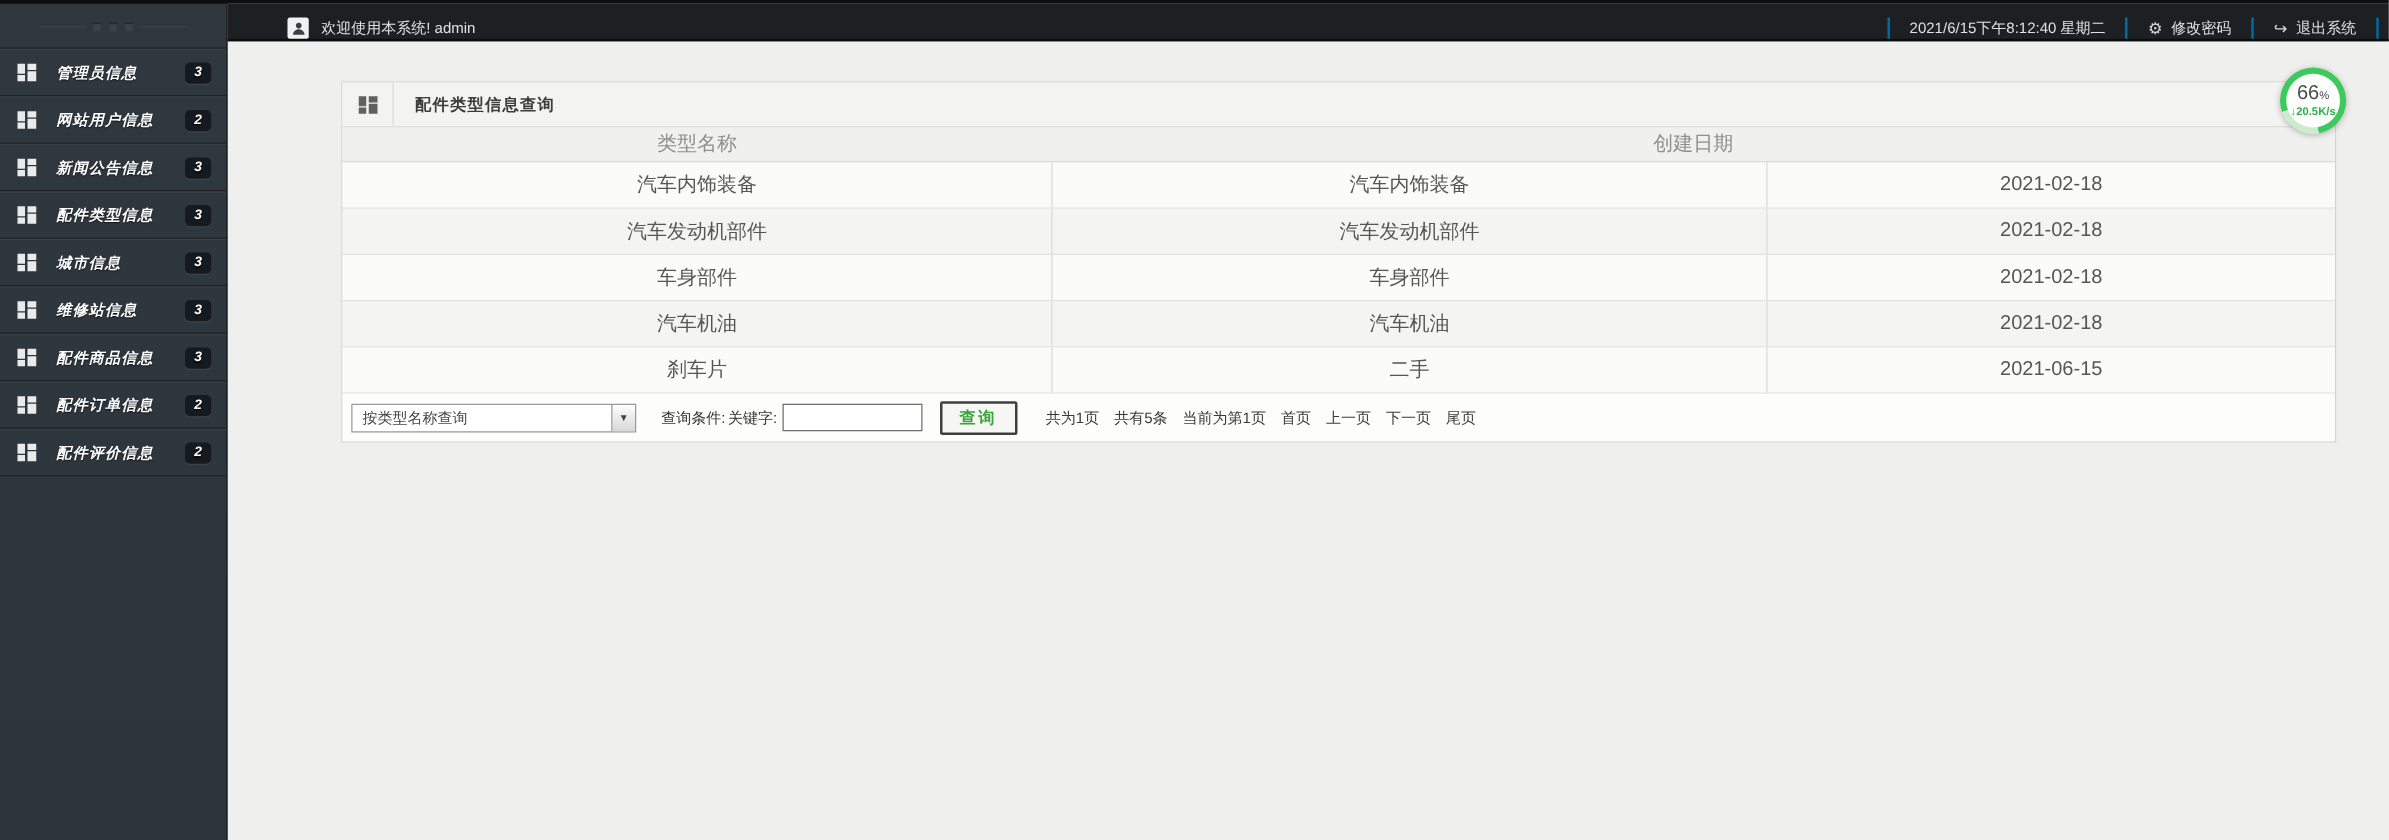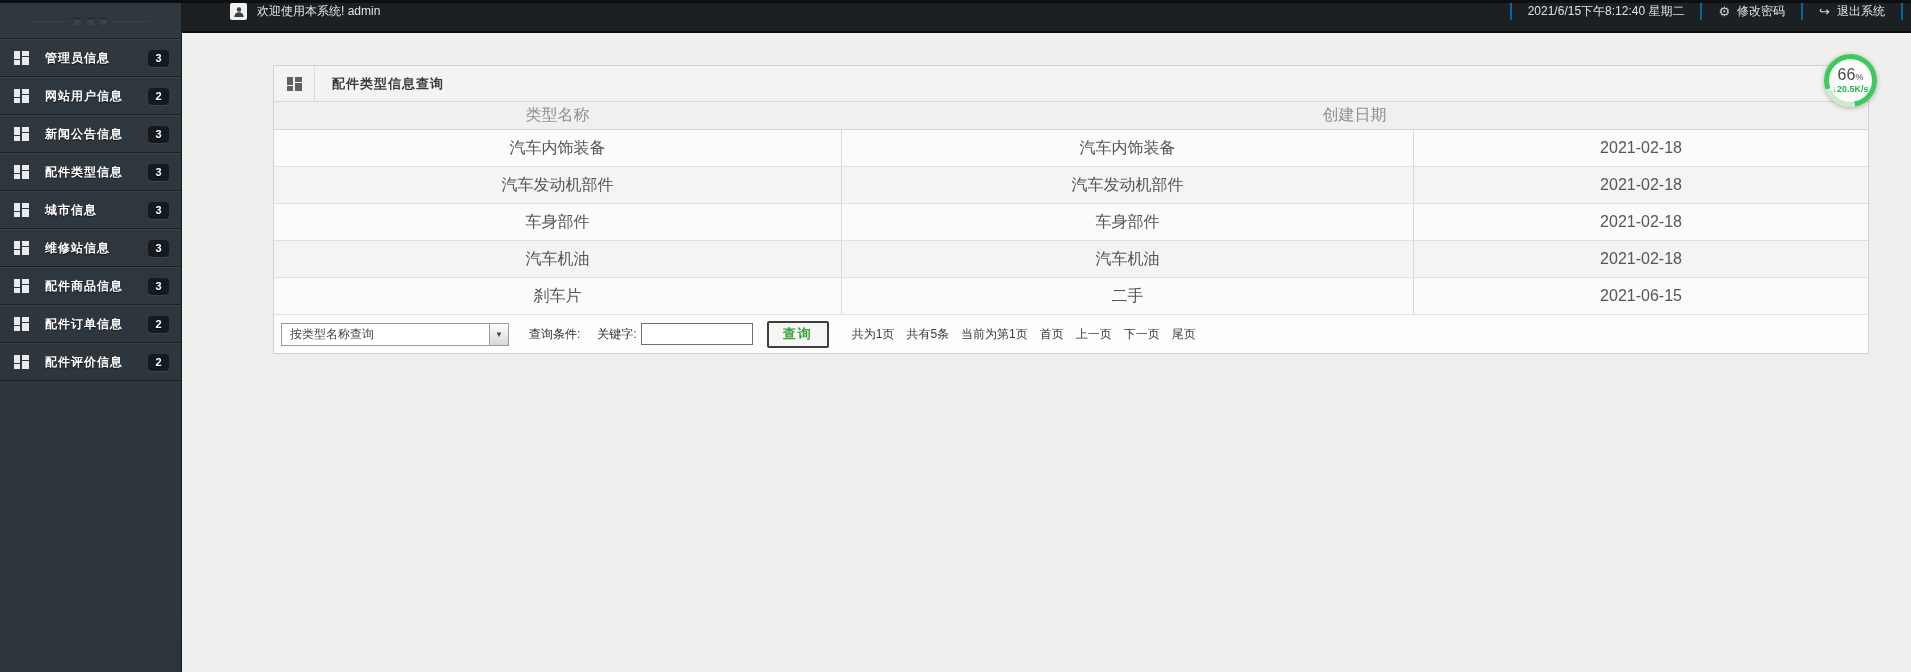--- a/index.html
+++ b/index.html
@@ -8,21 +8,21 @@
     background:#efefed;
     font-family:"Liberation Sans","DejaVu Sans",sans-serif;
     -webkit-font-smoothing:antialiased;
   }
   
   .top-strip{position:absolute;top:0;left:0;width:100%;height:3px;background:#0c0e10;z-index:7;}
 
   
   .sidebar{position:absolute;left:0;top:0;width:182px;height:672px;box-sizing:border-box;
     background:#2e363e;border-right:1px solid #171c21;z-index:6;
-    background-image:linear-gradient(#30383f,#2c343c);}
+    background-image:linear-gradient(#30383f,#2c343c);font-style:italic;}
   .sidebar-handle{height:33px;margin-top:5px;display:flex;align-items:center;justify-content:center;gap:6px;}
   .handle-line{height:1px;background:#3b444d;flex:0 0 36px;}
   .handle-dot{width:7px;height:7px;background:#3a434c;border-radius:1px;box-shadow:inset 0 1px 1px rgba(0,0,0,.5);}
   .side-menu{border-top:1px solid #1d242a;}
   .side-item{height:36px;display:flex;align-items:center;padding:0 12px 0 14px;cursor:pointer;
     border-top:1px solid rgba(255,255,255,.05);border-bottom:1px solid rgba(0,0,0,.38);}
   .side-item .grid-icon{margin-right:16px;}
   .side-label{color:#ffffff;font-size:12px;font-weight:bold;flex:1;letter-spacing:1px;
     text-shadow:0 1px 1px rgba(0,0,0,.65);}
   .side-badge{background:#151a1e;color:#fff;font-size:11px;font-weight:bold;min-width:13px;height:17px;
@@ -33,21 +33,21 @@
   .grid-icon{position:relative;width:15px;height:14px;display:inline-block;flex:0 0 15px;}
   .grid-icon i{position:absolute;background:#e8eaec;}
   .grid-icon i.b1{left:0;top:0;width:6px;height:8px;}
   .grid-icon i.b2{left:0;top:9px;width:6px;height:5px;}
   .grid-icon i.b3{left:8px;top:0;width:7px;height:5px;}
   .grid-icon i.b4{left:8px;top:6px;width:7px;height:8px;}
   .grid-icon.dark i{background:#616161;}
 
   
   .topbar{position:absolute;left:182px;right:0;top:3px;height:28px;background:#1c2023;
-    border-bottom:2px solid #0b0d0e;display:flex;align-items:flex-start;color:#dfe1e2;font-size:12px;z-index:5;}
+    border-bottom:2px solid #0b0d0e;display:flex;align-items:flex-end;color:#dfe1e2;font-size:12px;z-index:5;}
   .topbar-left{display:flex;align-items:center;padding-left:48px;gap:10px;flex:1;}
   .user-icon{width:17px;height:17px;background:#f1f1f1;border-radius:2px;display:flex;align-items:center;justify-content:center;}
   .user-icon svg{width:12px;height:12px;fill:#3c4043;}
   .topbar-right{display:flex;align-items:stretch;}
   .topbar-sec{display:flex;align-items:center;padding:0 16px;border-left:2px solid #0369a1;gap:7px;white-space:nowrap;}
   .topbar-sec.clickable{cursor:pointer;}
   .gear-icon,.logout-icon{font-size:13px;color:#d5d7d8;line-height:1;}
 
   
   .panel{position:absolute;left:273px;top:65px;width:1596px;box-sizing:border-box;
@@ -68,21 +68,21 @@
 
   
   .query-row{height:38px;background:#fdfdfc;display:flex;align-items:center;font-size:12px;color:#333;}
   .dropdown{margin-left:7px;width:228px;height:23px;border:1px solid #9a9a9a;background:#fff;
     display:flex;align-items:center;box-sizing:border-box;cursor:pointer;}
   .dropdown-value{flex:1;padding-left:8px;color:#444;}
   .dropdown-btn{width:18px;align-self:stretch;border-left:1px solid #9a9a9a;
     background:linear-gradient(#fdfdfd,#d8d8d8);display:flex;align-items:center;justify-content:center;
     font-size:8px;color:#444;}
   .q-cond{margin-left:20px;}
-  .q-kw{margin-left:17px;}
+  .q-kw{margin-left:2px;}
   .kw-input{width:104px;height:20px;border:1px solid #6f6f6f;margin-left:4px;font-size:12px;padding:0 3px;
     font-family:"Liberation Sans","DejaVu Sans",sans-serif;}
   .search-btn{margin-left:14px;width:62px;height:27px;border:2px solid #3f3f3f;background:#f6f6f4;
     color:#3aa43a;font-weight:bold;font-size:13px;border-radius:2px;cursor:pointer;letter-spacing:2px;
     font-family:"Liberation Sans","DejaVu Sans",sans-serif;}
   .pagination{margin-left:23px;display:flex;gap:12px;color:#3a3a3a;white-space:nowrap;}
   .pagination .link{cursor:pointer;}
 
   
   .speed-badge{position:absolute;left:1824px;top:54px;width:53px;height:53px;border-radius:50%;

